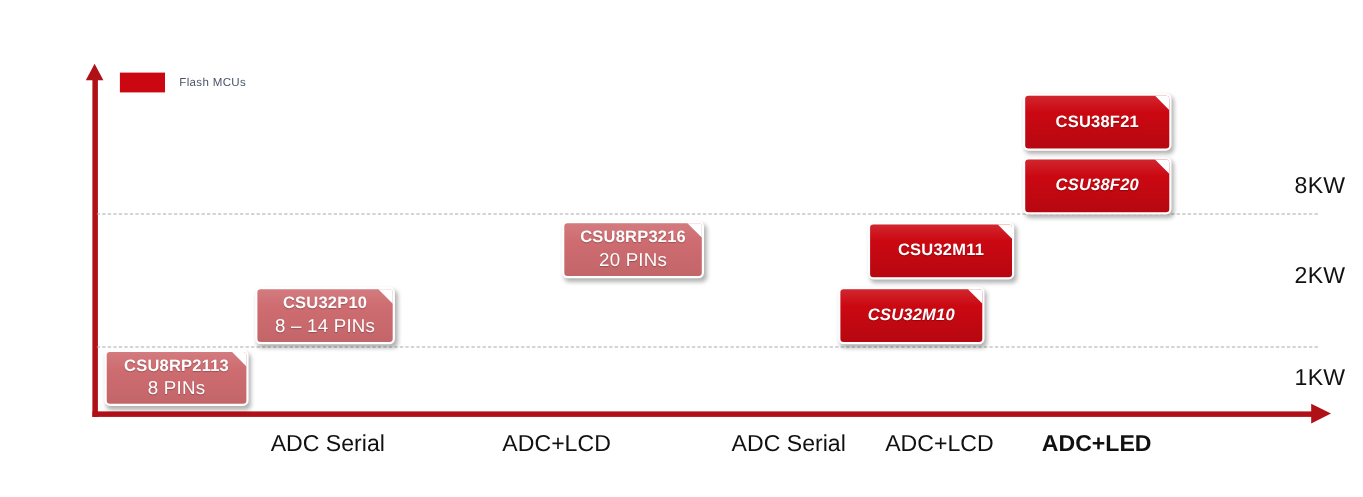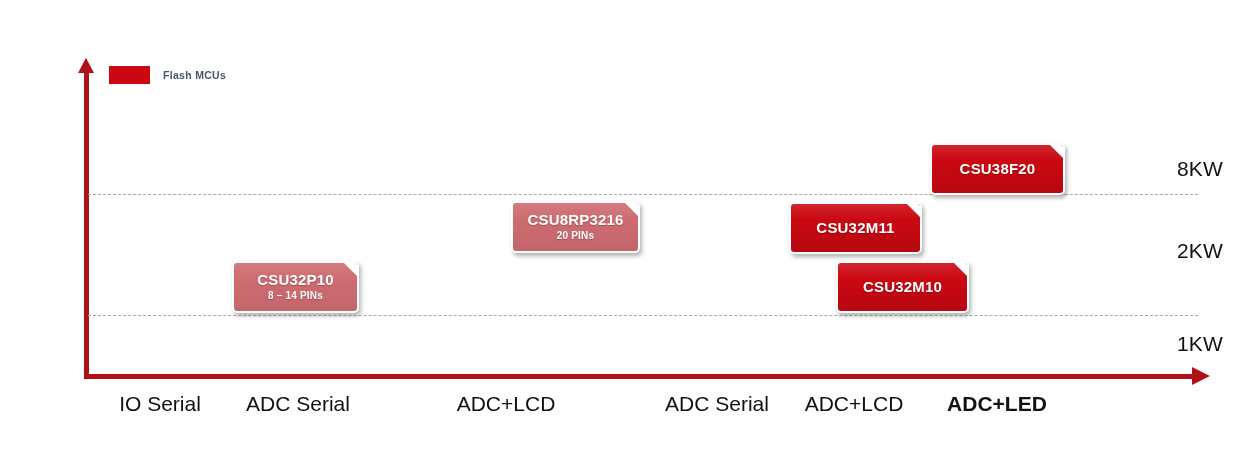--- a/index.html
+++ b/index.html
@@ -96,21 +96,21 @@
     margin-bottom: 5px;
   }
   .legend-swatch {
     width: 41px;
     height: 18px;
     margin-right: 13px;
   }
   .legend-label {
     font-size: 10.5px;
     color: #4a5566;
-    font-weight: bold;
+    font-weight: normal;
     letter-spacing: .3px;
     white-space: nowrap;
     text-align: right;
   }
 
   
   .box {
     position: absolute;
     box-sizing: border-box;
     border: 2px solid #ffffff;
@@ -133,22 +133,22 @@
     border-left: 15px solid transparent;
   }
   .box .title {
     font-size: 15px;
     font-weight: bold;
     letter-spacing: .2px;
     line-height: 1.25;
     white-space: nowrap;
   }
   .box .sub {
-    font-size: 10px;
-    font-weight: bold;
+    font-size: 17px;
+    font-weight: normal;
     letter-spacing: .2px;
     line-height: 1.25;
     white-space: nowrap;
   }
   .box.otp {
     background:
       linear-gradient(180deg, rgba(255,255,255,0.10) 0%, rgba(255,255,255,0.0) 35%, rgba(0,0,0,0.06) 100%),
       #CE6C70;
     text-align: right;
   }
@@ -175,51 +175,59 @@
     <div class="legend-row">
       <span class="legend-swatch" style="background:#CB0812"></span>
       <span class="legend-label">Flash MCUs</span>
     </div>
   </div>
 
   <div class="ytick" style="top:157px;">8KW</div>
   <div class="ytick" style="top:239px;">2KW</div>
   <div class="ytick" style="top:332px;">1KW</div>
 
-  <div class="xlabel" style="left:90px;  width:140px;">IO Serial</div>
   <div class="xlabel" style="left:228px; width:140px;">ADC Serial</div>
   <div class="xlabel" style="left:436px; width:140px;">ADC+LCD</div>
   <div class="xlabel" style="left:647px; width:140px;">ADC Serial</div>
   <div class="xlabel" style="left:784px; width:140px;">ADC+LCD</div>
   <div class="xlabel" style="left:927px; width:140px;font-weight:bold;">ADC+LED</div>
 
+  <div class="box otp" style="left:95px; top:318px; width:131px; height:51px;">
+    <span class="fold"></span>
+    <span class="title">CSU8RP2113</span>
+    <span class="sub">8 PINs</span>
+  </div>
 
   <div class="box otp" style="left:232px; top:261px; width:127px; height:52px;">
     <span class="fold"></span>
     <span class="title">CSU32P10</span>
     <span class="sub">8 – 14 PINs</span>
   </div>
 
 
 
   <div class="box otp" style="left:511px; top:201px; width:129px; height:52px;">
     <span class="fold"></span>
     <span class="title">CSU8RP3216</span>
     <span class="sub">20 PINs</span>
   </div>
 
-  <div class="box flash" style="left:836px; top:261px; width:133px; height:52px;">
+  <div class="box flash" style="left:762px; top:261px; width:133px; height:52px;font-style:italic;">
     <span class="fold"></span>
     <span class="title">CSU32M10</span>
   </div>
 
   <div class="box flash" style="left:789px; top:202px; width:133px; height:52px;">
     <span class="fold"></span>
     <span class="title">CSU32M11</span>
   </div>
 
-  <div class="box flash" style="left:930px; top:143px; width:135px; height:52px;">
+  <div class="box flash" style="left:930px; top:143px; width:135px; height:52px;font-style:italic;">
     <span class="fold"></span>
     <span class="title">CSU38F20</span>
   </div>
 
+  <div class="box flash" style="left:930px; top:85px; width:135px; height:52px;">
+    <span class="fold"></span>
+    <span class="title">CSU38F21</span>
+  </div>
 
 </div>
 
 </body></html>

